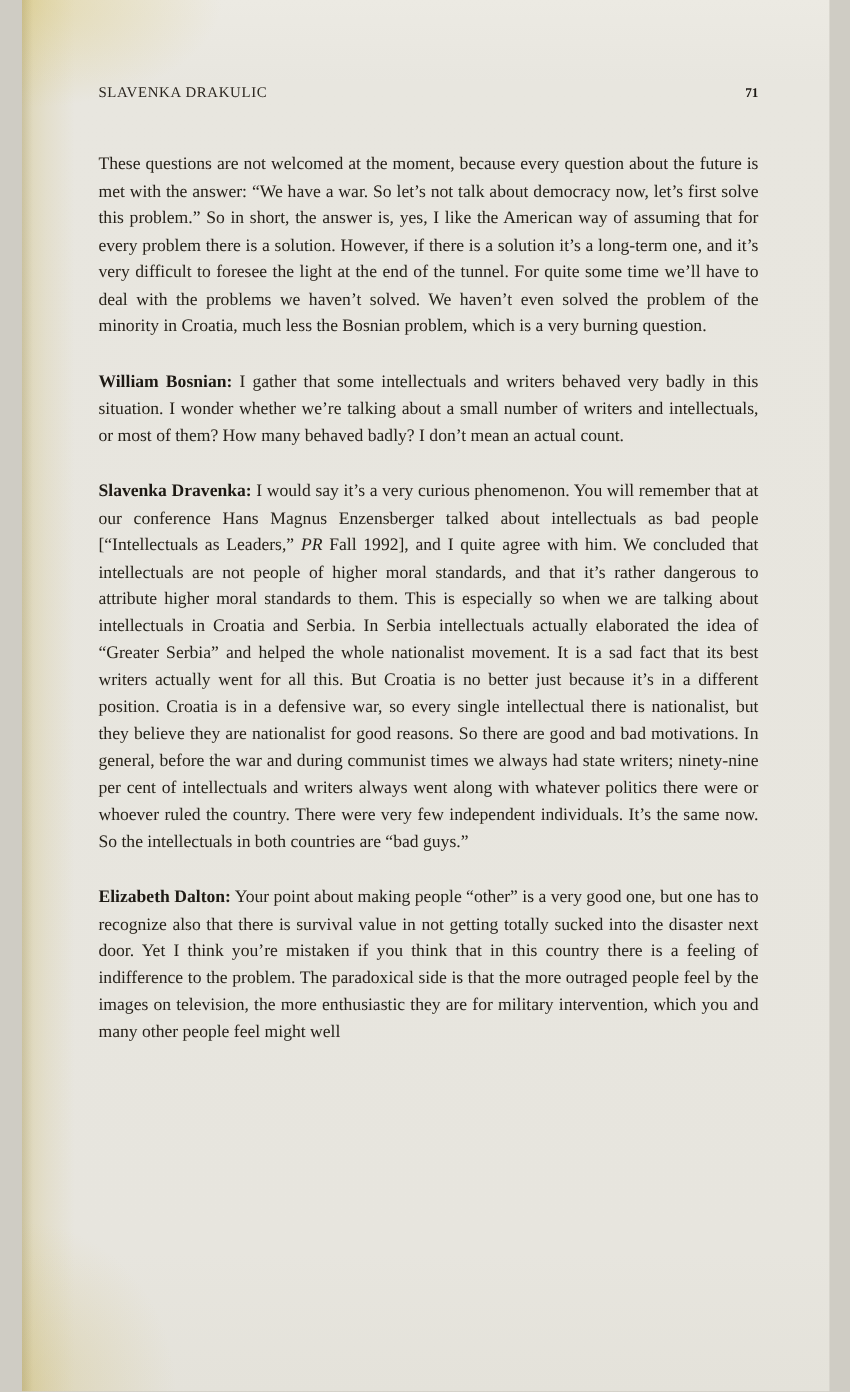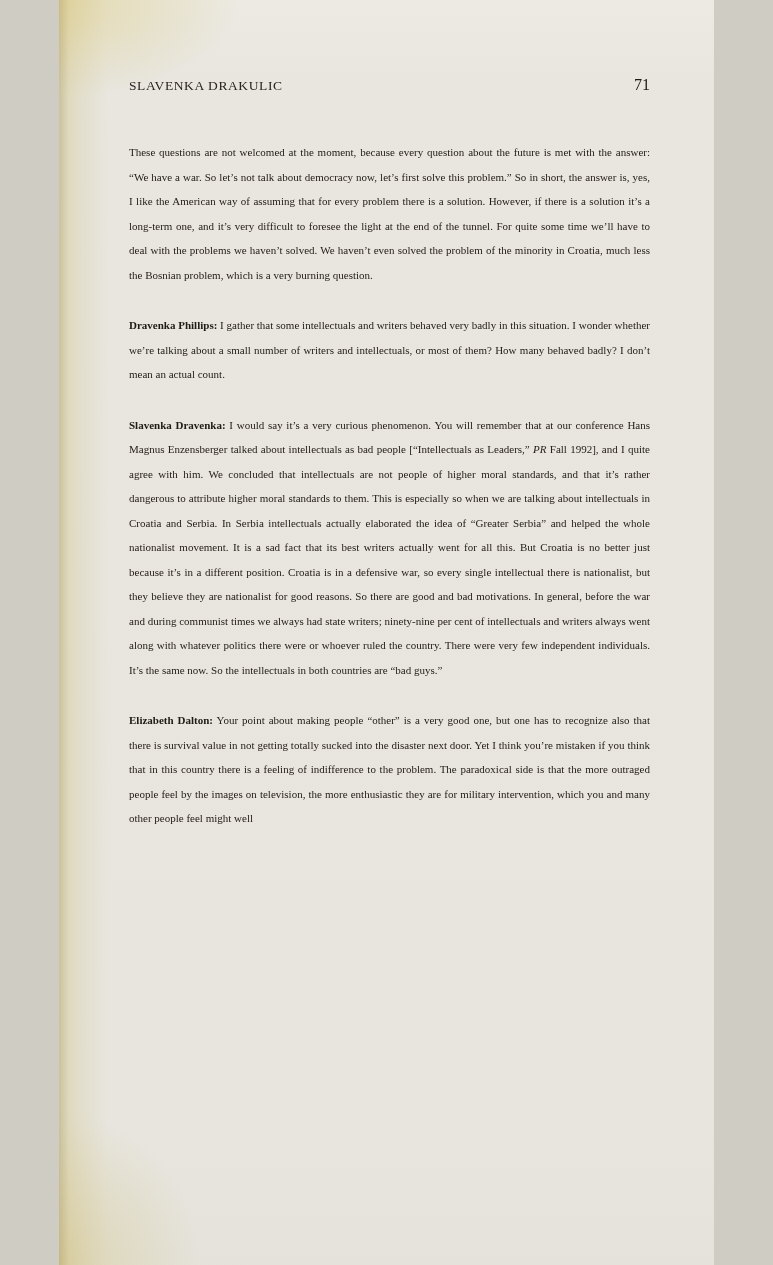--- a/index.html
+++ b/index.html
@@ -3,21 +3,21 @@
 <meta charset="utf-8">
 <style>
   html, body {
     margin: 0;
     padding: 0;
     background: #cfccc4;
     font-family: "Liberation Serif", "DejaVu Serif", serif;
   }
   .page {
     position: relative;
-    width: 655px;
+    width: 734px;
     height: 1265px;
     margin: 0 auto;
     box-sizing: border-box;
     background:
       radial-gradient(ellipse 260px 140px at 0% 0%, rgba(216, 196, 110, 0.45), rgba(216,196,110,0) 70%),
       radial-gradient(ellipse 200px 220px at 0% 100%, rgba(206, 186, 104, 0.35), rgba(206,186,104,0) 70%),
       linear-gradient(90deg, rgba(205, 189, 120, 0.40) 0px, rgba(205,189,120,0.18) 22px, rgba(205,189,120,0) 48px),
       linear-gradient(180deg, #eceae3 0%, #e8e6df 6%, #e7e5de 90%, #e4e2da 100%);
     overflow: hidden;
     color: #231f19;
@@ -34,28 +34,28 @@
     justify-content: space-between;
     align-items: baseline;
     padding: 76px 64px 0 70px;
   }
   .author {
     font-size: 13.5px;
     letter-spacing: 0.6px;
     color: #2a251e;
   }
   .folio {
-    font-size: 16px;
-    font-weight: normal;
+    font-size: 12px;
+    font-weight: bold;
     color: #1d1914;
   }
   .body-text {
     margin-top: 46px;
     padding: 0 64px 0 70px;
-    font-size: 11px;
+    font-size: 16px;
     line-height: 24.5px;
     text-align: justify;
     color: #262119;
   }
   .body-text p {
     margin: 0 0 26px 0;
   }
   .body-text strong {
     font-weight: bold;
     color: #1e1a14;
@@ -70,19 +70,19 @@
   <div class="edge-tint"></div>
 
   <header class="running-head">
     <span class="author">SLAVENKA DRAKULIC</span>
     <span class="folio">71</span>
   </header>
 
   <main class="body-text">
     <p><span>These questions are not welcomed at the moment, because every question about the future is met with the answer: “We have a war. So let’s not talk about democracy now, let’s first solve this problem.” So in short, the answer is, yes, I like the American way of assuming that for every problem there is a solution. However, if there is a solution it’s a long-term one, and it’s very difficult to foresee the light at the end of the tunnel. For quite some time we’ll have to deal with the problems we haven’t solved. We haven’t even solved the problem of the minority in Croatia, much less the Bosnian problem, which is a very burning question.</span></p>
 
-    <p><strong>Dravenka Phillips:</strong><span> I gather that some intellectuals and writers behaved very badly in this situation. I wonder whether we’re talking about a small number of writers and intellectuals, or most of them? How many behaved badly? I don’t mean an actual count.</span></p>
+    <p><strong>William Bosnian:</strong><span> I gather that some intellectuals and writers behaved very badly in this situation. I wonder whether we’re talking about a small number of writers and intellectuals, or most of them? How many behaved badly? I don’t mean an actual count.</span></p>
 
     <p><strong>Slavenka Dravenka:</strong><span> I would say it’s a very curious phenomenon. You will remember that at our conference Hans Magnus Enzensberger talked about intellectuals as bad people [“Intellectuals as Leaders,” </span><em class="journal">PR</em><span> Fall 1992], and I quite agree with him. We concluded that intellectuals are not people of higher moral standards, and that it’s rather dangerous to attribute higher moral standards to them. This is especially so when we are talking about intellectuals in Croatia and Serbia. In Serbia intellectuals actually elaborated the idea of “Greater Serbia” and helped the whole nationalist movement. It is a sad fact that its best writers actually went for all this. But Croatia is no better just because it’s in a different position. Croatia is in a defensive war, so every single intellectual there is nationalist, but they believe they are nationalist for good reasons. So there are good and bad motivations. In general, before the war and during communist times we always had state writers; ninety-nine per cent of intellectuals and writers always went along with whatever politics there were or whoever ruled the country. There were very few independent individuals. It’s the same now. So the intellectuals in both countries are “bad guys.”</span></p>
 
     <p><strong>Elizabeth Dalton:</strong><span> Your point about making people “other” is a very good one, but one has to recognize also that there is survival value in not getting totally sucked into the disaster next door. Yet I think you’re mistaken if you think that in this country there is a feeling of indifference to the problem. The paradoxical side is that the more outraged people feel by the images on television, the more enthusiastic they are for military intervention, which you and many other people feel might well</span></p>
   </main>
 </div>
 
 </body></html>

